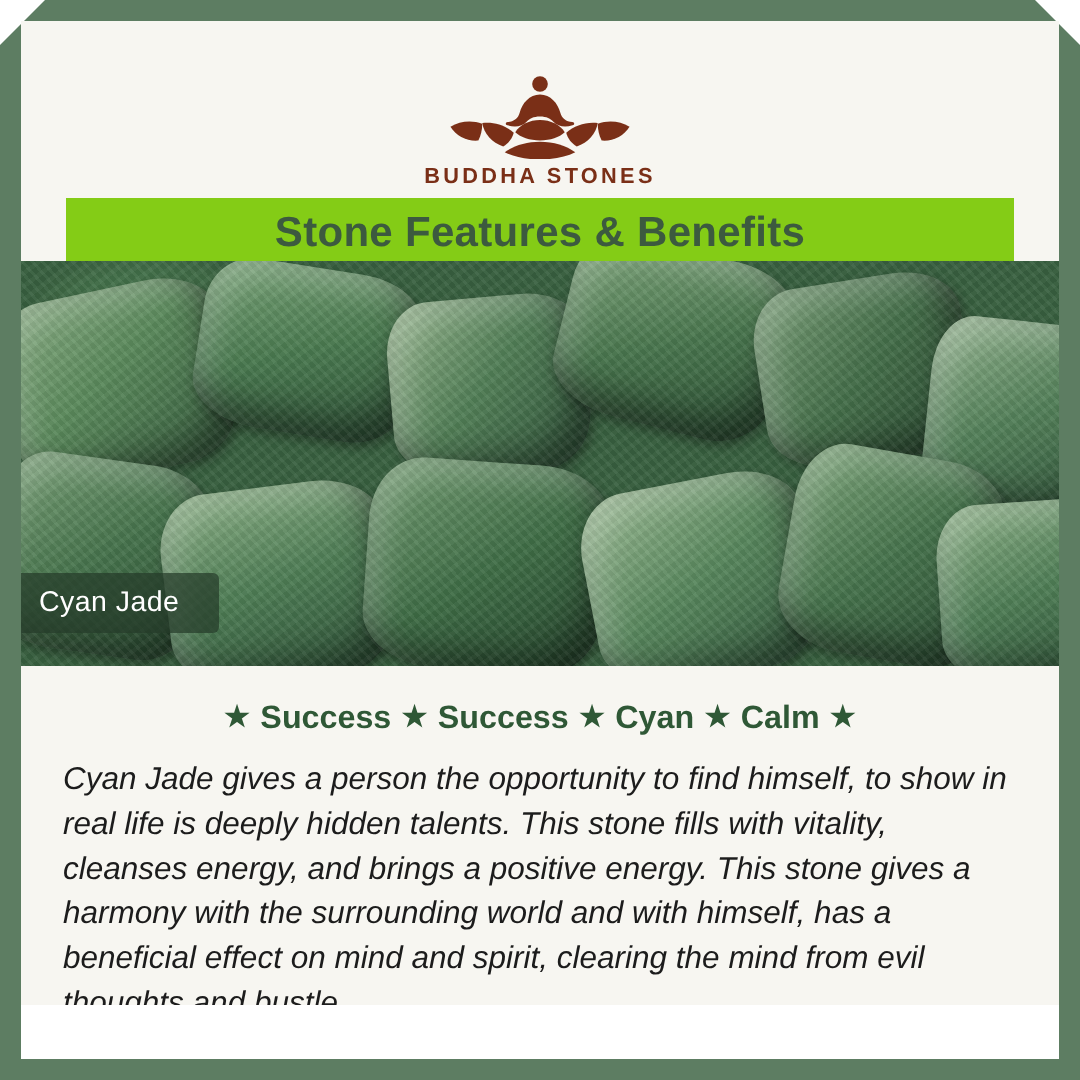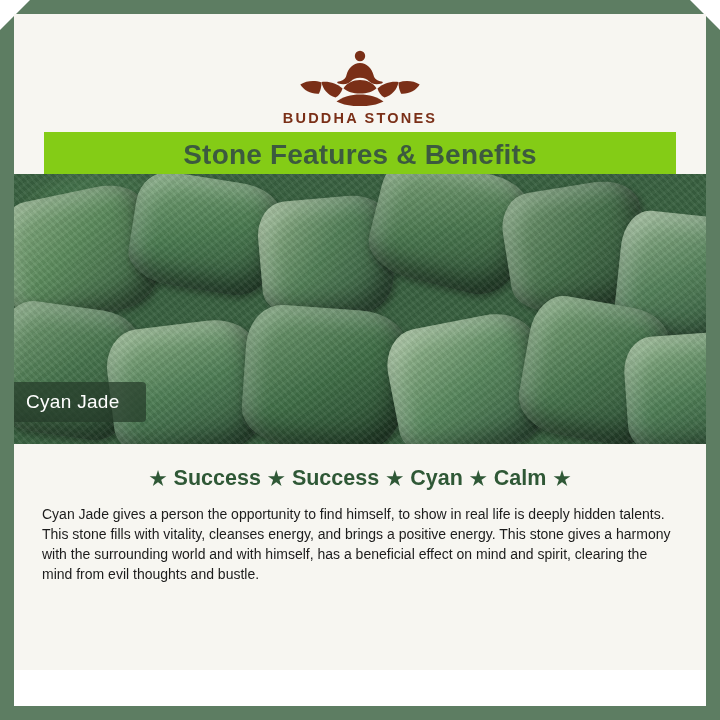--- a/index.html
+++ b/index.html
@@ -191,25 +191,26 @@
   }
   .benefits .star {
     color: #2f5836;
     font-size: 19px;
     line-height: 1;
   }
 
   
   .description {
     margin: 14px 28px 0 28px;
-    font-size: 14px;
+    font-size: 21px;
     line-height: 1.42;
     color: #1c1c1c;
     text-align: left;
     font-family: "Liberation Sans", sans-serif;
+    font-style: italic;
   }
 
   
   .bottom-strip {
     position: absolute;
     left: 0;
     bottom: 0;
     width: 692px;
     height: 36px;
     background: #ffffff;

